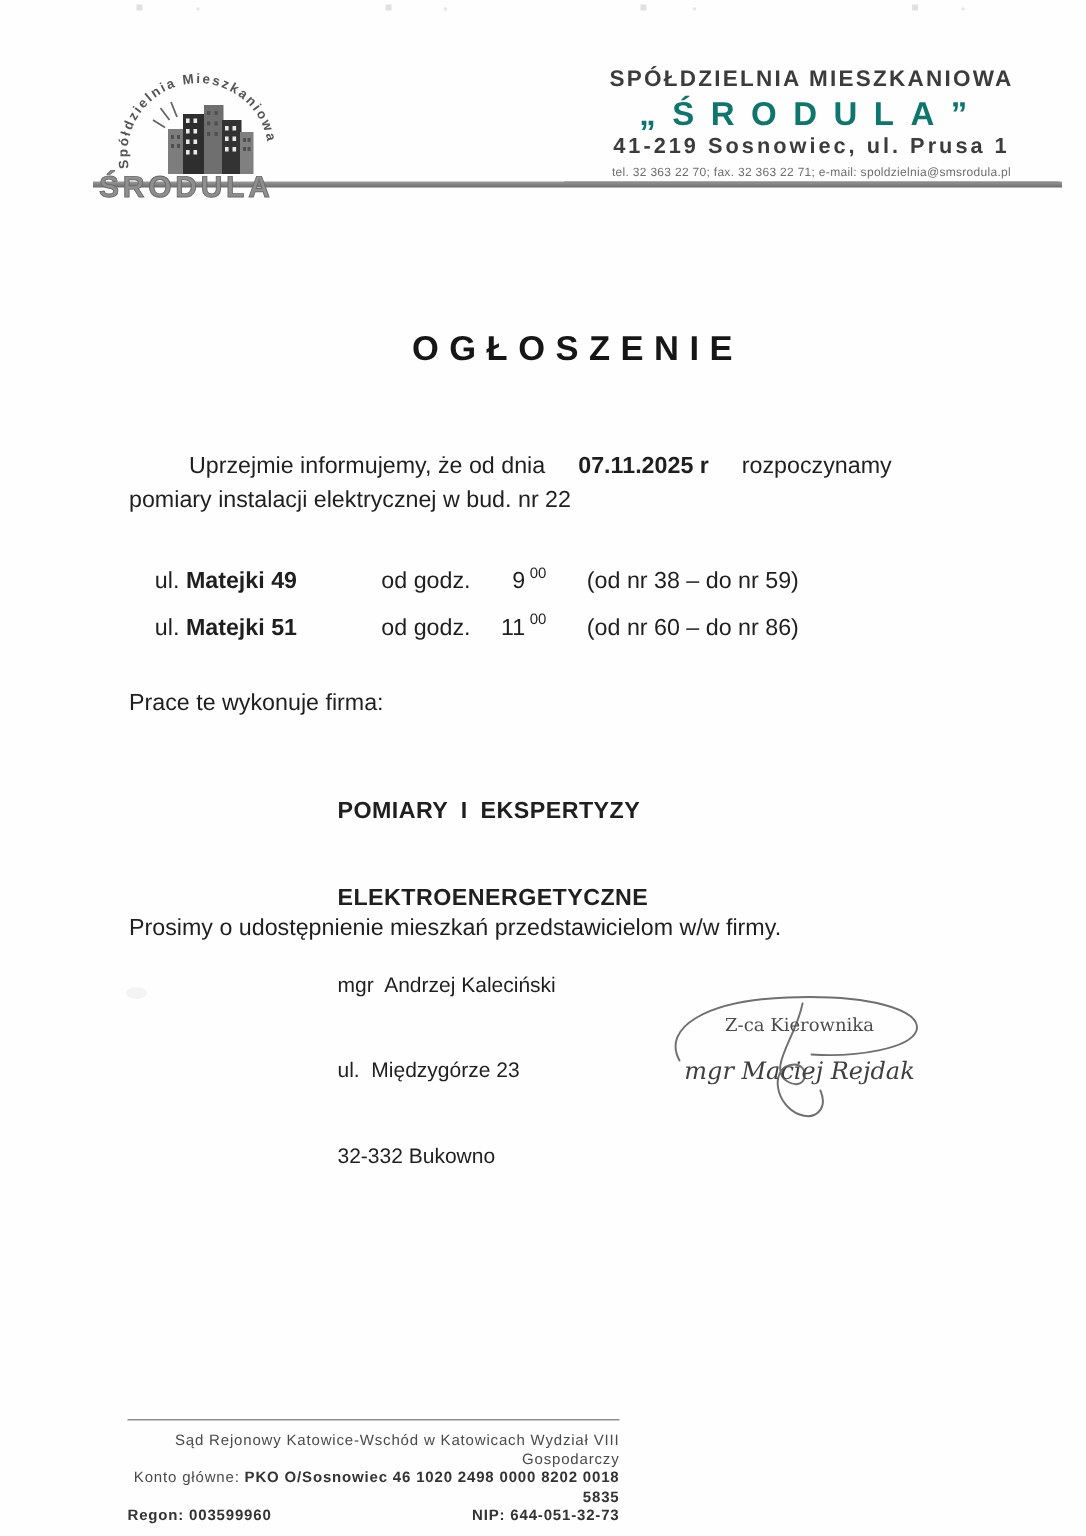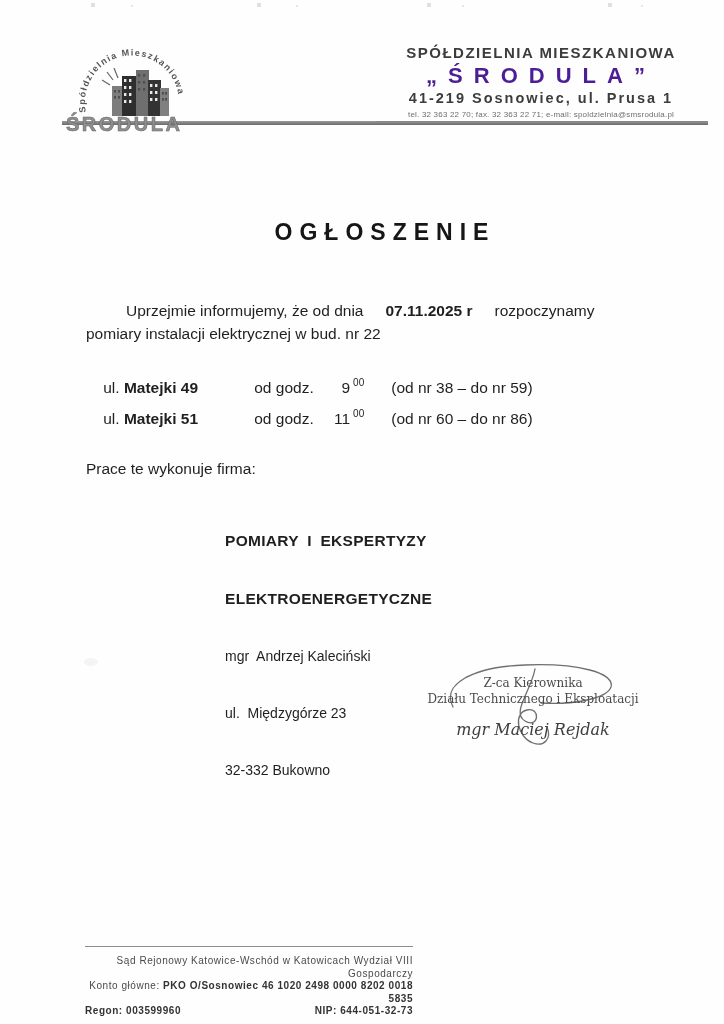--- a/index.html
+++ b/index.html
@@ -18,21 +18,21 @@
                296px 5px 0 #d4d4d4,428px 4px 0 1px #c9c9c9,462px 5px 0 #d4d4d4,
                609px 4px 0 1px #c9c9c9,641px 5px 0 #d4d4d4;opacity:.55;}
   .smudge{position:absolute;left:84px;top:658px;width:14px;height:8px;background:#aaa;opacity:.12;border-radius:50%;}
 
   
   .logo{position:absolute;left:60px;top:40px;width:150px;height:100px;}
   .header-rule{position:absolute;left:62px;right:16px;top:121px;height:4px;
     background:linear-gradient(#9a9a9a,#6b6b6b);}
   .org-block{position:absolute;right:18px;top:44px;width:330px;text-align:center;}
   .org-name{font-weight:bold;font-size:15px;letter-spacing:1.5px;color:#3c3c3c;white-space:nowrap;}
-  .org-wordmark{font-weight:bold;font-size:22px;letter-spacing:11px;color:#4c1d95;margin-top:2px;white-space:nowrap;}
+  .org-wordmark{font-weight:bold;font-size:22px;letter-spacing:11px;color:#0f766e;margin-top:2px;white-space:nowrap;}
   .org-address{font-weight:bold;font-size:14.5px;letter-spacing:2px;color:#3c3c3c;margin-top:1px;white-space:nowrap;}
   .org-contact{font-size:8px;color:#6e6e6e;margin-top:4px;padding-bottom:2px;
     border-bottom:1px solid #8a8a8a;white-space:nowrap;letter-spacing:.2px;}
   .dateline{position:absolute;right:20px;top:131px;font-size:15.5px;color:#1f1f1f;}
 
   
   .doc-title{position:absolute;left:0;right:0;top:219px;text-align:center;
     font-weight:bold;font-size:23px;letter-spacing:7px;color:#161616;padding-left:46px;}
 
   
@@ -153,24 +153,24 @@
 
   <div class="contractor-intro">Prace te wykonuje firma:</div>
   <div class="contractor">
     <div class="co-name">POMIARY I EKSPERTYZY</div>
     <div class="co-name">ELEKTROENERGETYCZNE</div>
     <div>mgr  Andrzej Kaleciński</div>
     <div>ul.  Międzygórze 23</div>
     <div>32-332 Bukowno</div>
   </div>
 
+  <div class="request-line">Prosimy o udostępnienie mieszkań przedstawicielom w/w firmy.</div>
 
   <div class="stamp">
     <div class="role">Z-ca Kierownika</div>
-    <div class="role">Działu Technicznego i Eksploatacji</div>
     <div class="name">mgr Maciej Rejdak</div>
   </div>
   <svg class="scribble" viewBox="0 0 240 110">
     <g fill="none" stroke="#4c4c4c" stroke-width="1.3" stroke-linecap="round" opacity="0.8">
       <path d="M 40 52 C 28 30, 58 12, 112 10 C 166 8, 202 18, 198 32 C 194 44, 158 50, 128 48"></path>
       <path d="M 122 14 C 118 36, 98 58, 112 66 C 126 74, 128 52, 114 55 C 100 58, 104 82, 120 88 C 131 92, 139 84, 134 72"></path>
     </g>
   </svg>
 
   <div class="footer">

